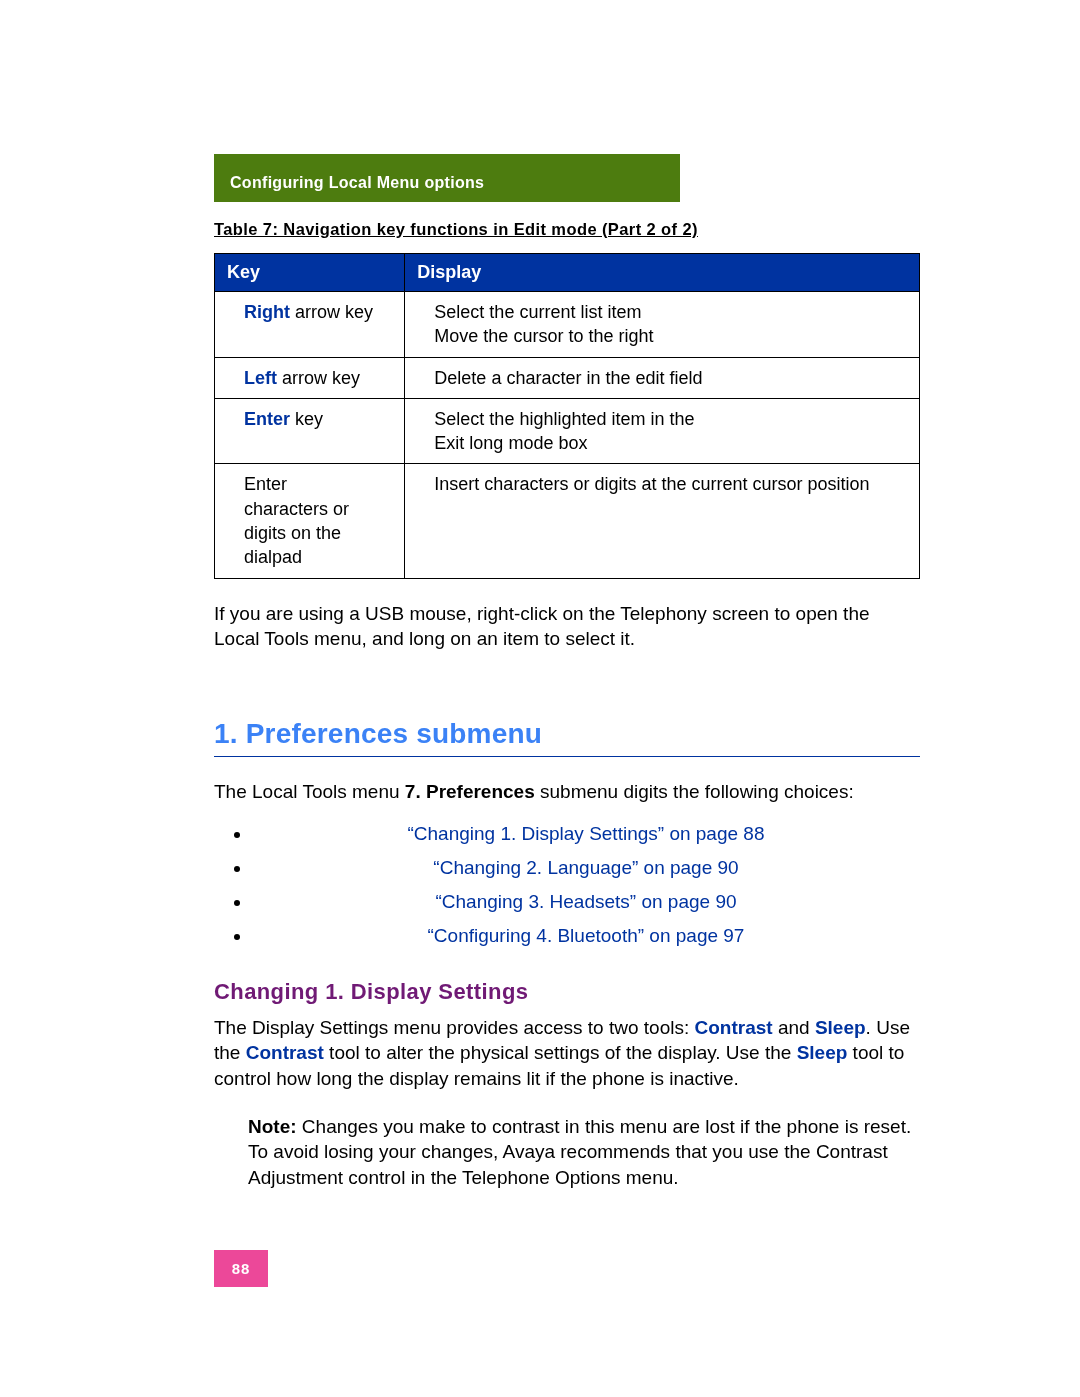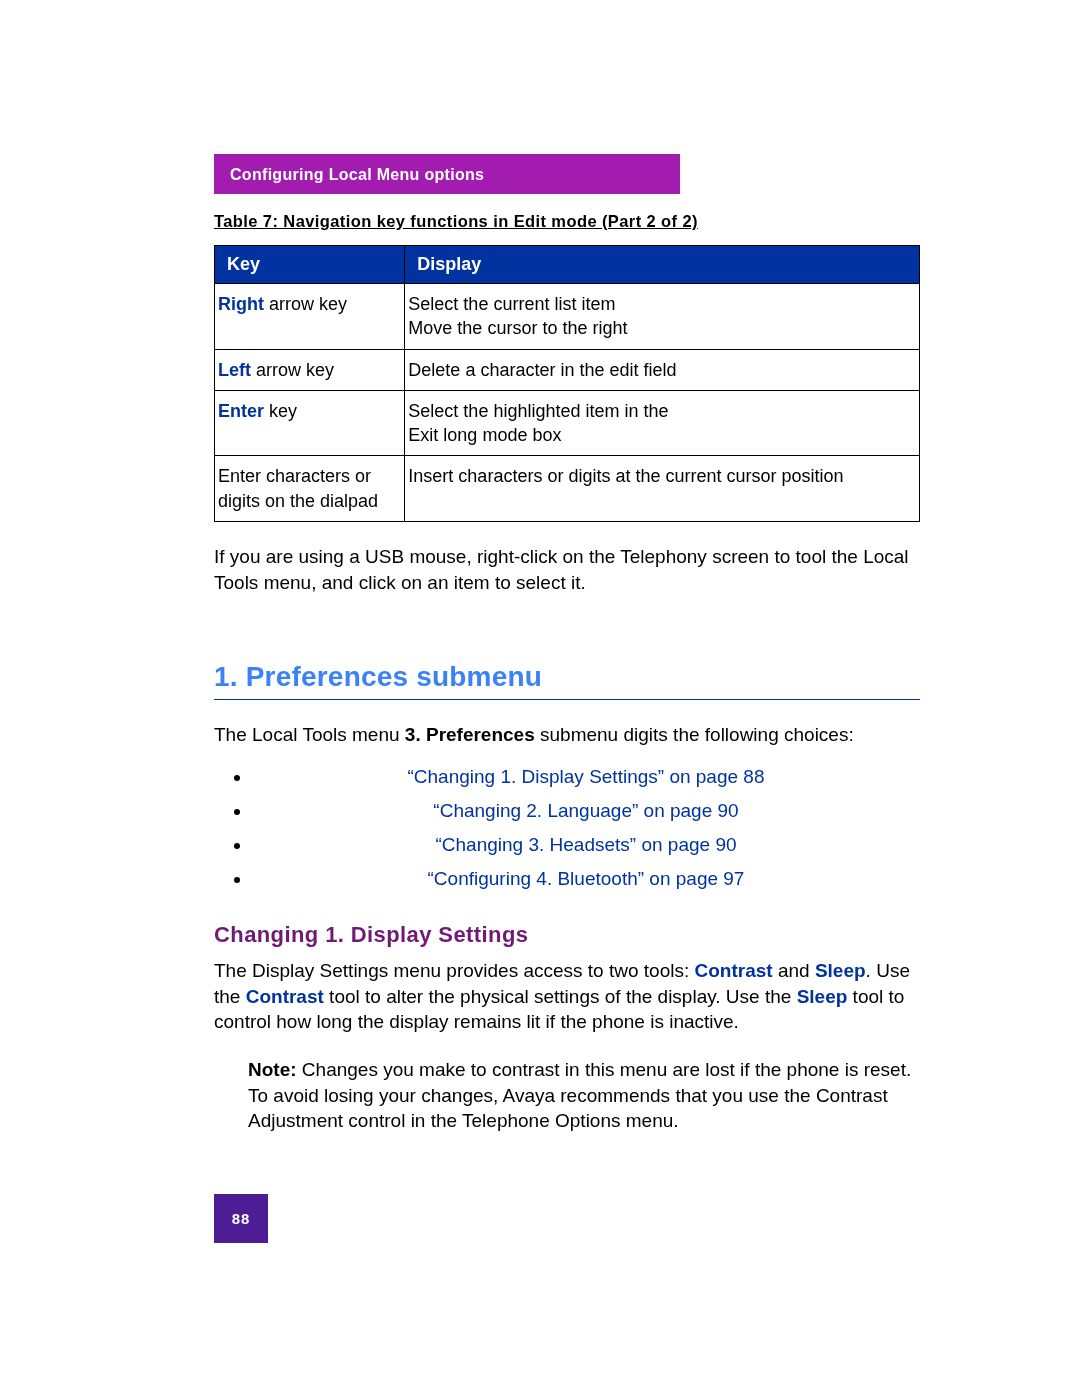--- a/index.html
+++ b/index.html
@@ -9,25 +9,25 @@
     font-family: Arial, Helvetica, sans-serif;
     color: #000;
     width: 1080px;
   }
   .page {
     box-sizing: border-box;
     width: 1080px;
     padding: 0;
   }
   .header-bar {
-    background: #a21caf;
+    background: #4d7c0f;
     color: #fff;
     font-weight: bold;
     font-size: 16px;
-    padding: 12px 16px 10px 16px;
+    padding: 20px 16px 10px 16px;
     margin-left: 214px;
     margin-top: 154px;
     width: 466px;
     box-sizing: border-box;
     letter-spacing: 0.3px;
   }
   .content {
     margin-left: 214px;
     margin-right: 160px;
     box-sizing: border-box;
@@ -48,21 +48,21 @@
   table.keytable th {
     background: #0033A0;
     color: #fff;
     text-align: left;
     font-weight: bold;
     padding: 8px 12px;
     border: 1px solid #000;
   }
   table.keytable td {
     border: 1px solid #000;
-    padding: 8px 3px;
+    padding: 8px 29px;
     vertical-align: top;
     line-height: 1.35;
   }
   .key-blue-prefix {
     color: #0033A0;
     font-weight: bold;
   }
   .para {
     font-size: 19px;
     line-height: 1.35;
@@ -108,27 +108,27 @@
   .note-block {
     margin-left: 34px;
     margin-top: 22px;
     font-size: 19px;
     line-height: 1.35;
   }
   .note-label {
     font-weight: bold;
   }
   .footer-bar {
-    background: #4c1d95;
+    background: #ec4899;
     color: #fff;
     font-weight: bold;
     font-size: 15px;
     text-align: center;
     width: 54px;
-    padding: 16px 0;
+    padding: 10px 0;
     margin-left: 214px;
     margin-top: 60px;
     letter-spacing: 1px;
   }
 </style>
 </head>
 <body>
 
 <div class="page">
 
@@ -178,27 +178,27 @@
           <td>
             <span class="key-blue-prefix"></span><span></span><span>Enter characters or digits on the dialpad</span>
           </td>
           <td>
             <span>Insert characters or digits at the current cursor position</span>
           </td>
         </tr>
       </tbody>
     </table>
 
-    <div class="para">If you are using a USB mouse, right-click on the Telephony screen to tool the Local Tools menu, and click on an item to select it.</div>
+    <div class="para">If you are using a USB mouse, right-click on the Telephony screen to open the Local Tools menu, and long on an item to select it.</div>
 
     <h1 class="section">1. Preferences submenu</h1>
     <hr class="section-rule">
 
     <div class="para" style="margin-top:0">
-      <span>The Local Tools menu </span><span class="bold-inline">3. Preferences</span><span> submenu digits the following choices:</span>
+      <span>The Local Tools menu </span><span class="bold-inline">7. Preferences</span><span> submenu digits the following choices:</span>
     </div>
 
     <ul class="links">
       <li><a href="#" class="xref">“Changing 1. Display Settings” on page 88</a></li>
       <li><a href="#" class="xref">“Changing 2. Language” on page 90</a></li>
       <li><a href="#" class="xref">“Changing 3. Headsets” on page 90</a></li>
       <li><a href="#" class="xref">“Configuring 4. Bluetooth” on page 97</a></li>
     </ul>
 
     <h2 class="subsection">Changing 1. Display Settings</h2>

